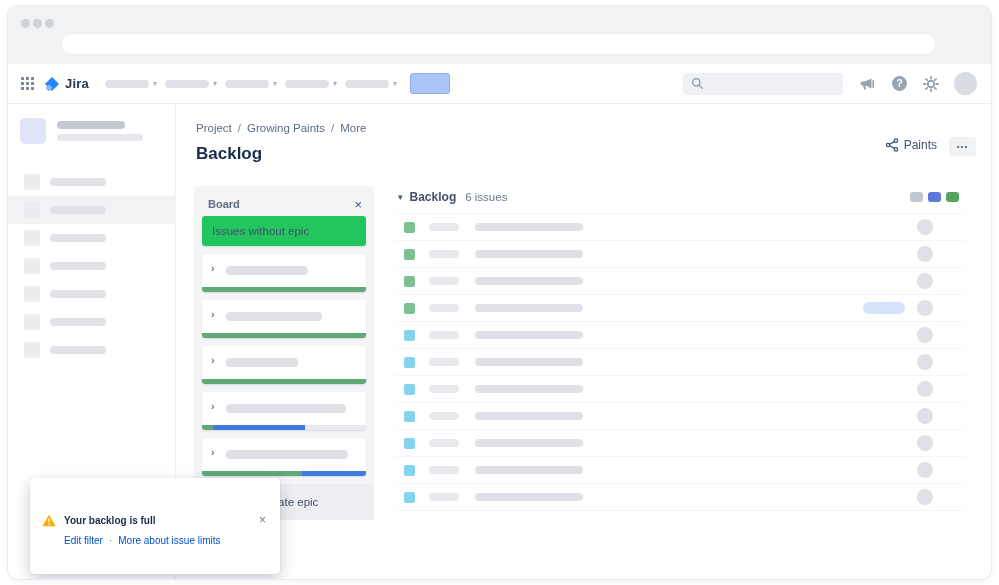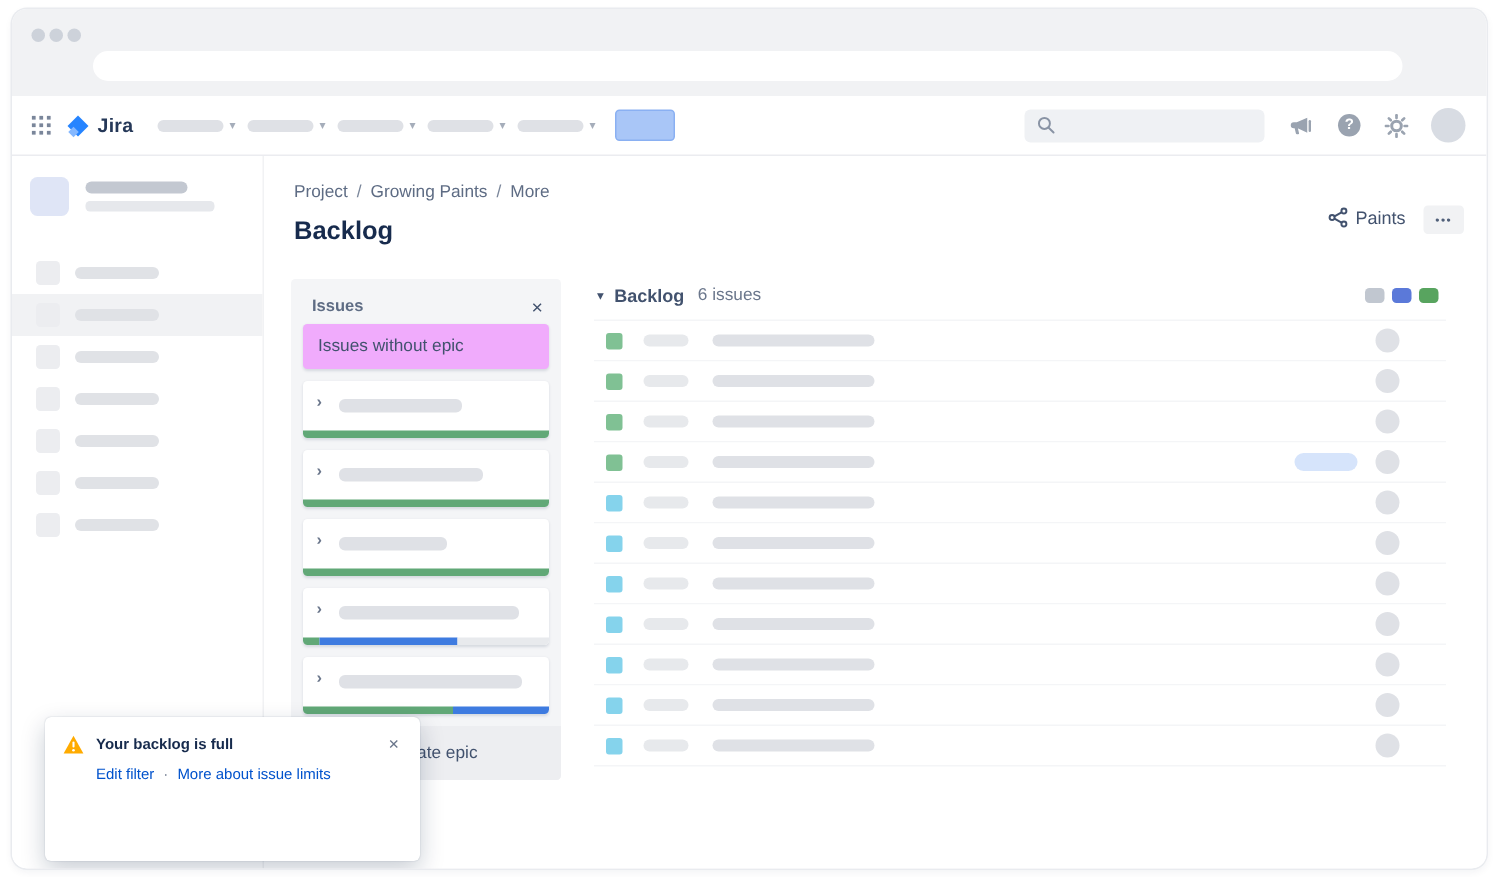--- a/index.html
+++ b/index.html
@@ -51,21 +51,21 @@
   .page-title { position: absolute; left: 20px; top: 40px; font-size: 17px; font-weight: 600; color: #172B4D; }
   .share { position: absolute; top: 34px; right: 54px; display: flex; align-items: center; gap: 5px; font-size: 12px; color: #42526E; cursor: pointer; }
   .more-btn { position: absolute; top: 33px; right: 15px; width: 27px; height: 19px; border-radius: 3px; background: #F1F2F4; color: #505F79;
               font-size: 8px; letter-spacing: 1px; display: flex; align-items: center; justify-content: center; cursor: pointer; }
 
   
   .epics-panel { position: absolute; left: 18px; top: 82px; width: 180px; height: 334px; background: #F4F5F7; border-radius: 3px; padding: 6px 8px 0; }
   .epics-header { height: 24px; display: flex; align-items: center; justify-content: space-between; padding: 0 4px 0 6px; }
   .epics-title { font-size: 11px; font-weight: 700; color: #5E6C84; }
   .panel-close { color: #42526E; font-size: 13px; line-height: 1; cursor: pointer; }
-  .iwe-card { height: 30px; background: #f0abfc; border-radius: 3px; box-shadow: 0 1px 2px rgba(9,30,66,.13); font-size: 11.5px; color: #42526E;
+  .iwe-card { height: 30px; background: #22c55e; border-radius: 3px; box-shadow: 0 1px 2px rgba(9,30,66,.13); font-size: 11.5px; color: #42526E;
               display: flex; align-items: center; padding-left: 10px; margin-bottom: 8px; }
   .epic-card { position: relative; height: 38px; background: #fff; border-radius: 3px; box-shadow: 0 1px 2px rgba(9,30,66,.13); margin-bottom: 8px; overflow: hidden; }
   .epic-chev { position: absolute; left: 9px; top: 9px; font-size: 11px; font-weight: 700; color: #6B778C; line-height: 1; }
   .epic-bar { position: absolute; left: 24px; top: 12px; height: 9px; border-radius: 4px; background: #DFE1E6; }
   .epic-progress { position: absolute; left: 0; right: 0; bottom: 0; height: 5px; display: flex; }
   .seg-green { background: var(--progress-green); }
   .seg-blue { background: var(--progress-blue); }
   .seg-track { background: #E8EAED; }
   .epics-footer { height: 36px; margin: 0 -8px; background: #EDEEF1; border-radius: 0 0 3px 3px;
                   display: flex; align-items: center; justify-content: center; font-size: 11.5px; color: #42526E; cursor: pointer; }
@@ -85,21 +85,21 @@
   .type-green { background: var(--green-icon); } .type-cyan { background: var(--cyan-icon); }
   .issue-key { width: 30px; height: 8px; border-radius: 4px; background: #E7E9EC; margin-left: 14px; flex: none; }
   .issue-summary { width: 108px; height: 8px; border-radius: 4px; background: #DFE1E6; margin-left: 16px; flex: none; }
   .row-right { margin-left: auto; display: flex; align-items: center; }
   .issue-chip { width: 42px; height: 12px; border-radius: 6px; background: var(--chip-blue); margin-right: 12px; }
   .issue-avatar { width: 16px; height: 16px; border-radius: 50%; background: #DFE1E6; }
 
   
   .flag { position: absolute; left: 22px; top: 472px; width: 250px; height: 96px; background: #fff; border-radius: 4px; z-index: 30;
           box-shadow: 0 6px 16px rgba(9,30,66,.22), 0 0 1px rgba(9,30,66,.25); padding: 12px 14px 0 12px; }
-  .flag-head { display: flex; align-items: flex-start; }
+  .flag-head { display: flex; align-items: flex-start; margin-top: 24px; }
   .flag-icon { flex: none; margin-top: 0; }
   .flag-title { font-size: 10px; font-weight: 700; color: #172B4D; margin-left: 8px; margin-top: 1px; }
   .flag-close { margin-left: auto; color: #6B778C; font-size: 12px; line-height: 1; cursor: pointer; }
   .flag-body { margin: 7px 0 0 22px; width: 205px; font-size: 9.5px; line-height: 13px; color: #42526E; }
   .flag-links { margin: 8px 0 16px 22px; display: flex; gap: 6px; font-size: 10px; color: var(--link); }
   .flag-link { cursor: pointer; }
   .flag-sep { color: #6B778C; }
 </style>
 </head>
 <body>
@@ -236,21 +236,21 @@
             <circle cx="12.5" cy="13" r="1.9"></circle>
             <path d="M5.3 7.1l5.4-3M5.3 8.9l5.4 3"></path>
           </g>
         </svg>
         <span>Paints</span>
       </div>
       <div class="more-btn">•••</div>
 
       <div class="epics-panel">
         <div class="epics-header">
-          <span class="epics-title">Issues</span>
+          <span class="epics-title">Board</span>
           <span class="panel-close">×</span>
         </div>
         <div class="iwe-card">Issues without epic</div>
         <div class="epic-cards">
             <div class="epic-card">
               <span class="epic-chev">›</span>
               <span class="epic-bar" style="width: 82px;"></span>
               <div class="epic-progress">
                 <span class="seg-green" style="width: 100%;"></span>
               </div>

